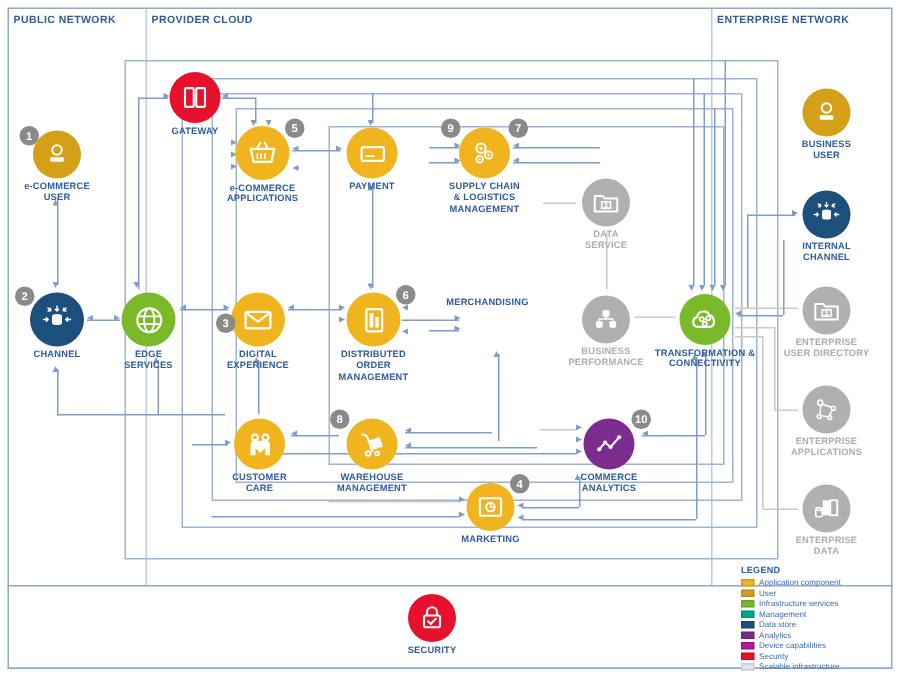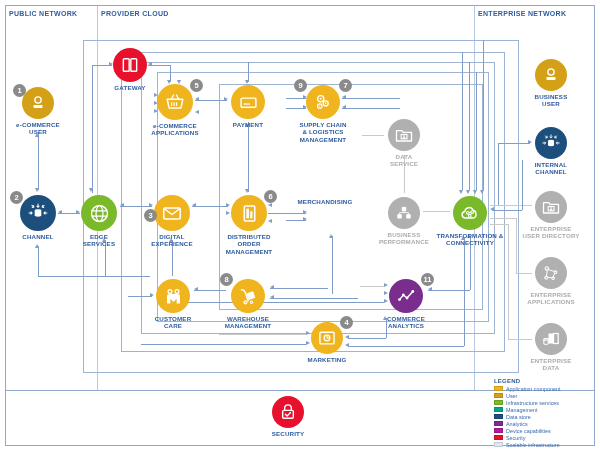--- a/index.html
+++ b/index.html
@@ -382,21 +382,21 @@
 
   <div class="node" style="left:378px;top:279px;width:56px;">
     <div class="disc" style="width:34px;height:34px;background:#7b2d8e;">
       <svg width="21" height="21" viewBox="0 0 24 24">
         <path d="M4 15.5l4.4-5.2 4.2 3.4 6.6-7.4" fill="none" stroke="#fff" stroke-width="1.5" stroke-linecap="round" stroke-linejoin="round"></path>
         <circle cx="4" cy="15.5" r="1.6" fill="#fff"></circle>
           <circle cx="8.4" cy="10.3" r="1.6" fill="#fff"></circle>
         <circle cx="12.6" cy="13.7" r="1.6" fill="#fff"></circle>
           <circle cx="19.2" cy="6.3" r="1.6" fill="#fff"></circle>
       </svg>
-      <div class="badge" style="right:-11px;top:-6px;">11</div>
+      <div class="badge" style="right:-11px;top:-6px;">10</div>
     </div>
     <div class="cap">COMMERCE
 ANALYTICS</div>
   </div>
 
   <div class="node" style="left:376px;top:119px;width:56px;">
     <div class="disc" style="width:32px;height:32px;background:#b0b0b0;">
       <svg width="20" height="20" viewBox="0 0 24 24">
         <path d="M3 6.8h6.4l1.6 2H21v10.4H3z" fill="none" stroke="#fff" stroke-width="1.6" stroke-linejoin="round"></path>
         <rect x="8.6" y="11.4" width="7" height="5.2" fill="none" stroke="#fff" stroke-width="1.3"></rect>

